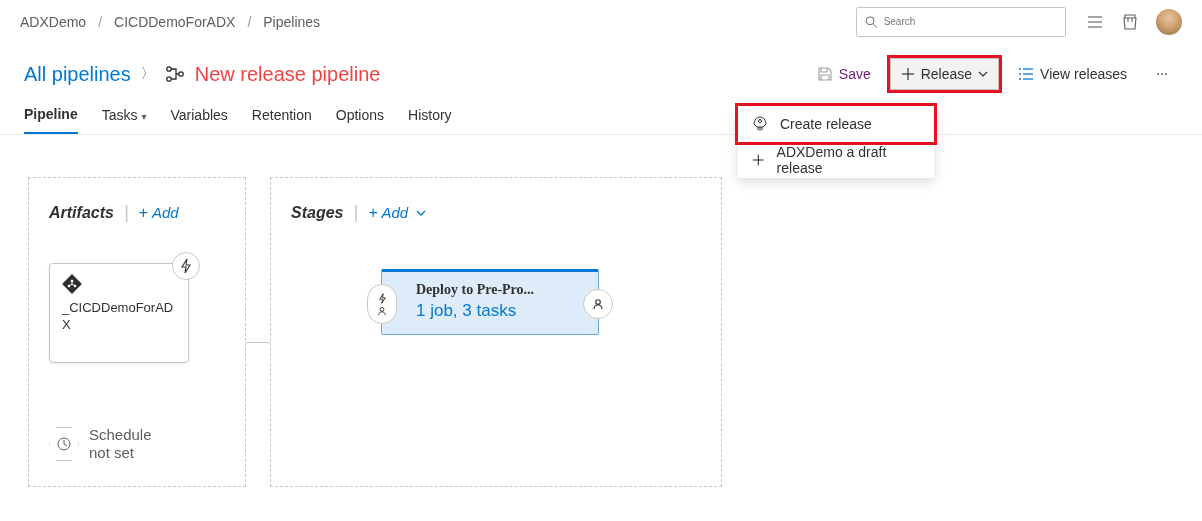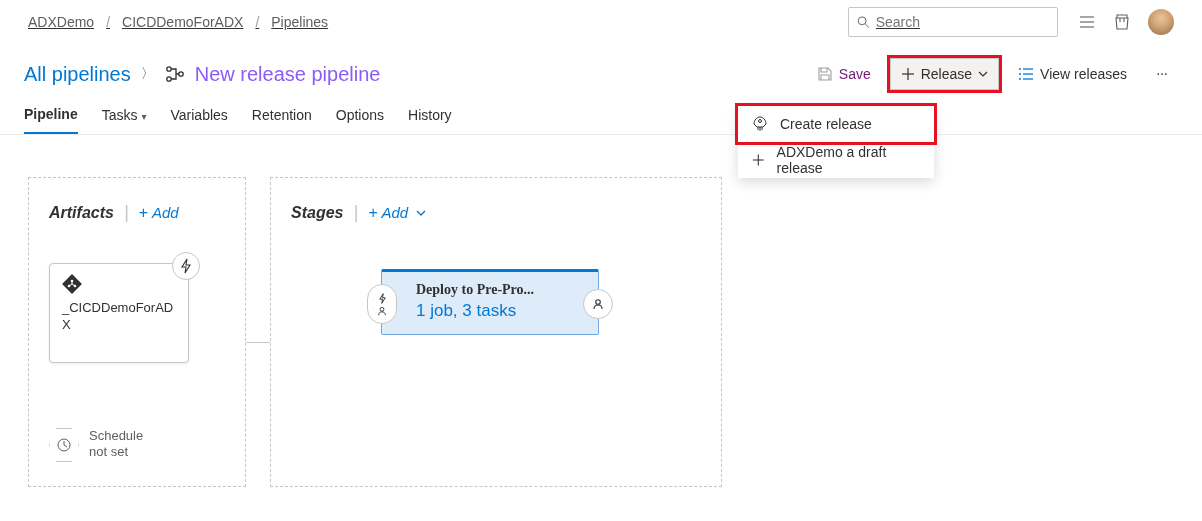--- a/index.html
+++ b/index.html
@@ -1,33 +1,33 @@
 <!DOCTYPE html>
 <html><head>
   <meta charset="utf-8">
   <style>
     * { box-sizing: border-box; margin: 0; padding: 0; }
     body { font-family: 'Segoe UI', Tahoma, sans-serif; font-size: 14px; color: #323130; background: #fff; width: 1202px; height: 521px; overflow: hidden; }
 
-    .top-bar { display: flex; align-items: center; height: 44px; padding: 0 28px; border-bottom: 1px solid #fff; text-decoration: underline; }
+    .top-bar { display: flex; align-items: center; height: 44px; padding: 0 20px; border-bottom: 1px solid #fff; }
     .breadcrumb-top { display: flex; align-items: center; gap: 12px; flex: 1; color: #605e5c; }
     .breadcrumb-top span { cursor: pointer; }
     .bc-sep { color: #a19f9d; }
     .search-box { display: flex; align-items: center; width: 210px; height: 30px; border: 1px solid #c8c6c4; border-radius: 2px; padding: 0 8px; gap: 6px; color: #605e5c; }
-    .search-box input { border: none; outline: none; font-size: 14px; width: 100%; }
+    .search-box input { border: none; outline: none; font-size: 10px; width: 100%; }
     .top-icons { display: flex; align-items: center; gap: 18px; margin-left: 20px; color: #605e5c; }
     .top-icon { cursor: pointer; }
     .avatar { width: 26px; height: 26px; border-radius: 50%; background: radial-gradient(circle at 50% 35%, #e8c4a0 0%, #d4a574 40%, #8b6f47 100%); cursor: pointer; }
 
     .header-row { display: flex; align-items: center; padding: 14px 24px 0 24px; }
     .breadcrumb-main { display: flex; align-items: center; gap: 10px; font-size: 20px; flex: 1; }
     .bc-link { color: #0078d4; cursor: pointer; }
     .bc-chev { color: #605e5c; font-size: 14px; }
     .pipeline-icon-sm { font-size: 18px; }
-    .bc-current { color: #8b5cf6; text-align: right; }
+    .bc-current { color: #ef4444; text-align: right; }
     .header-actions { display: flex; align-items: center; gap: 8px; }
     .btn { display: inline-flex; align-items: center; gap: 6px; height: 32px; padding: 0 10px; background: #fff; border: 1px solid transparent; cursor: pointer; font-size: 14px; color: #323130; }
     .btn-disabled { color: #701a75; cursor: default; }
     .btn-release { background: #f3f2f1; border: 1px solid #c8c6c4; position: relative; }
     .highlight-red { outline: 3px solid #e81123; outline-offset: 0; text-align: right; }
     .more-btn { width: 32px; justify-content: center; }
 
     .dropdown { position: absolute; top: 98px; right: 268px; width: 196px; background: #fff; box-shadow: 0 4px 12px rgba(0,0,0,0.15); z-index: 10; margin-top: 8px; }
     .dropdown-item { display: flex; align-items: center; gap: 12px; height: 36px; padding: 0 14px; cursor: pointer; font-size: 14px; }
 
@@ -43,21 +43,21 @@
     .panel-header { display: flex; align-items: center; gap: 10px; margin-bottom: 40px; font-style: italic; }
     .panel-title { font-size: 16px; font-weight: 600; }
     .panel-sep { color: #c8c6c4; font-size: 18px; font-weight: 300; }
     .add-link { display: inline-flex; align-items: center; gap: 4px; color: #0078d4; cursor: pointer; font-size: 15px; }
     .add-plus { font-size: 16px; font-weight: 300; }
 
     .artifact-card { position: relative; width: 140px; height: 100px; border: 1px solid #c8c6c4; border-radius: 4px; padding: 10px 12px; background: #fff; box-shadow: 0 1px 3px rgba(0,0,0,0.08); margin-top: 28px; }
     .artifact-trigger { position: absolute; top: -12px; right: -12px; width: 28px; height: 28px; border: 1px solid #c8c6c4; border-radius: 50%; background: #fff; display: flex; align-items: center; justify-content: center; font-size: 14px; cursor: pointer; }
     .artifact-name { font-size: 13px; margin-top: 6px; word-break: break-all; line-height: 1.3; }
 
-    .schedule { display: flex; gap: 10px; position: absolute; bottom: 24px; left: 20px; color: #605e5c; font-size: 13px; }
+    .schedule { display: flex; align-items: center; gap: 10px; position: absolute; bottom: 24px; left: 20px; color: #605e5c; font-size: 15px; }
     .schedule-icon { width: 30px; height: 34px; border: 1px solid #c8c6c4; display: flex; align-items: center; justify-content: center; cursor: pointer; clip-path: polygon(25% 0, 75% 0, 100% 50%, 75% 100%, 25% 100%, 0 50%); background: #fff; }
 
     .stage-card { position: relative; width: 218px; height: 66px; border: 1px solid #6fa8dc; border-top: 3px solid #0078d4; border-radius: 2px; background: #deecf9; padding: 10px 34px 10px 34px; margin-top: 46px; margin-left: 90px; cursor: pointer; }
     .stage-name { font-weight: 600; font-size: 14px; white-space: nowrap; overflow: hidden; text-overflow: ellipsis; font-family: Liberation Serif, serif; }
     .stage-sub { color: #0078d4; font-size: 17px; margin-top: 3px; }
     .stage-badge { position: absolute; width: 30px; height: 40px; border: 1px solid #c8c6c4; border-radius: 15px; background: #fff; display: flex; flex-direction: column; align-items: center; justify-content: center; font-size: 11px; gap: 2px; top: 12px; }
     .stage-badge.left { left: -15px; }
     .stage-badge.right { right: -15px; width: 30px; height: 30px; border-radius: 50%; top: 17px; }
     .connector { position: absolute; left: 216px; top: 342px; width: 168px; height: 1px; background: #c8c6c4; z-index: -1; }
 

